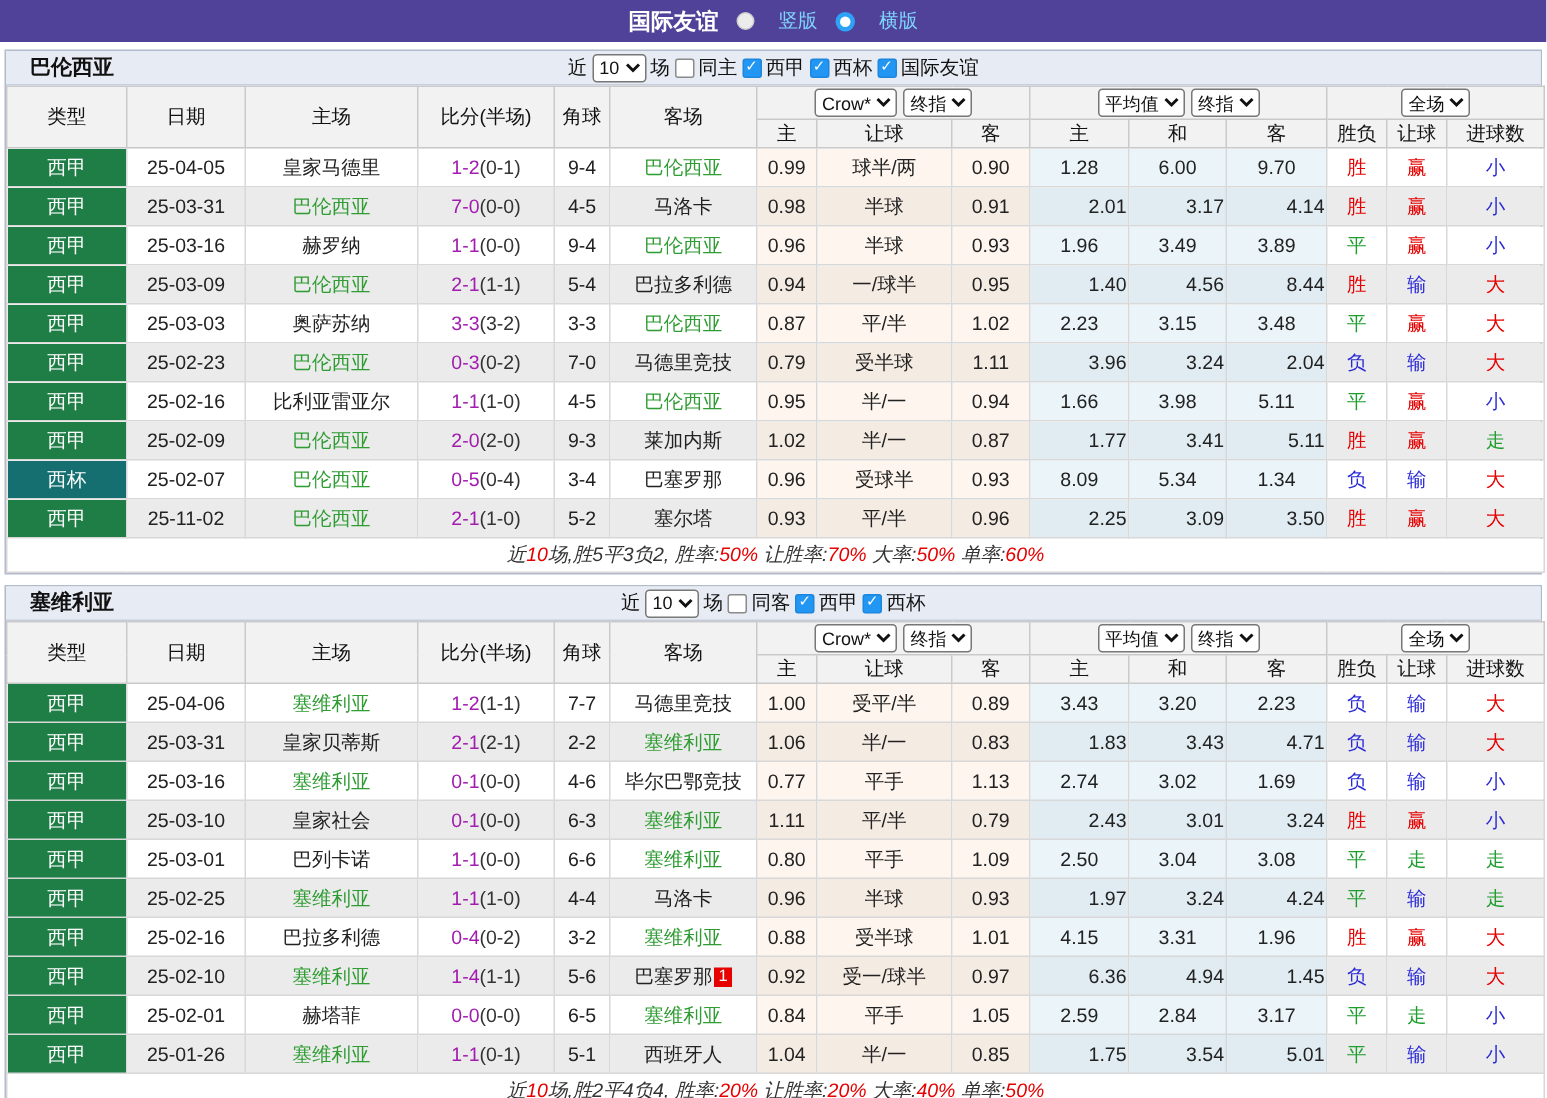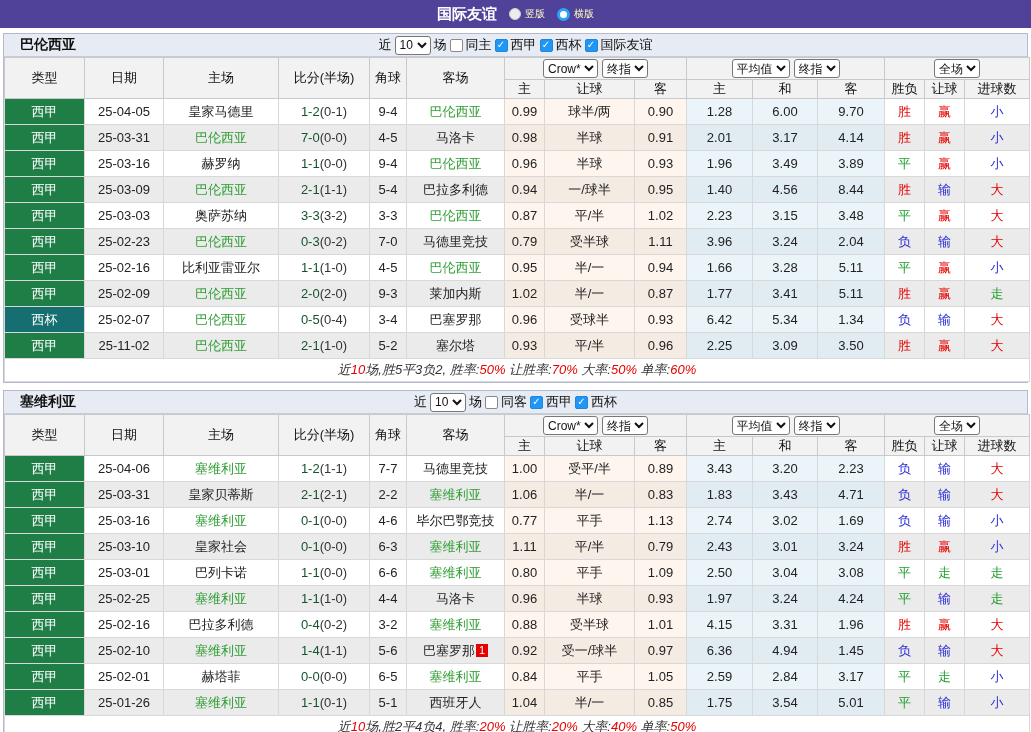--- a/index.html
+++ b/index.html
@@ -8,21 +8,21 @@
     width: 1031px;
     font-family: "Liberation Sans", "DejaVu Sans", sans-serif;
     color:#222;
   }
   
   .topbar{
     height:28px; background:#514299;
     display:flex; align-items:center; justify-content:center; gap:12px;
   }
   .topbar .title{ color:#fff; font-weight:bold; font-size:15px; }
-  .radio-opt{ display:inline-flex; align-items:center; gap:4px; color:#fef9c3; font-size:10px; cursor:default;}
+  .radio-opt{ display:inline-flex; align-items:center; gap:16px; color:#7dd3fc; font-size:13px; cursor:default;}
   .radio-disc{ width:12px; height:12px; border-radius:50%; background:#ececec; border:1px solid #cfcfcf; }
   .radio-ring{ width:13px; height:13px; border-radius:50%; background:#fff; border:3px solid #2ea2f8; }
   
   section.block{ margin:5px 3px 0 3px; border:1px solid #b2bacb; }
   section.block + section.block{ margin-top:7px; }
   .team-row{
     height:23px; background:#e7ebf3; position:relative;
     display:flex; align-items:center; border-bottom:1px solid #c7cedb;
   }
   .team-row .tname{ position:absolute; left:16px; font-weight:bold; font-size:14px; color:#111; }
@@ -47,26 +47,26 @@
   thead tr.subrow th{ height:18px; }
   td{
     border:1px solid #d8d8d8; text-align:center; font-size:13px;
     height:26px; padding:0 1px; color:#222; background:#fff;
     overflow:hidden; white-space:nowrap;
   }
   tr.even td{ background:#ebebeb; }
   td.type-liga{ background:#1e7e45 !important; color:#fff; }
   td.type-cup{ background:#156f70 !important; color:#fff; }
   .focus-team{ color:#2f9d33; }
-  .ft{ color:#14532d; }
+  .ft{ color:#a21caf; }
   .ht{ color:#333; }
   td.c-cream{ background:#fdf5ee; }
   tr.even td.c-cream{ background:#f4ebe3; }
   td.c-blue{ background:#eaf4f9; }
-  tr.even td.c-blue{ background:#e1ecf2; }
+  tr.even td.c-blue{ background:#e1ecf2;text-align:right; }
   .t-r{ color:#e60000; } .t-g{ color:#1f9e2f; } .t-b{ color:#2b2bd5; }
   .badge{
     display:inline-block; background:#e60000; color:#fff; font-size:11px;
     line-height:13px; padding:0 3px; margin-left:1px; vertical-align:1px;
   }
   tfoot td{ height:23px; background:#fff; font-size:13px; color:#333;font-style:italic; }
   tfoot .red{ color:#e60000; }
 </style>
 </head>
 <body>
@@ -249,21 +249,21 @@
           <td class="type-liga">西甲</td>
           <td>25-02-16</td>
           <td><span>比利亚雷亚尔</span></td>
           <td><span class="ft">1-1</span><span class="ht">(1-0)</span></td>
           <td>4-5</td>
           <td><span class="focus-team">巴伦西亚</span></td>
           <td class="c-cream">0.95</td>
           <td class="c-cream">半/一</td>
           <td class="c-cream">0.94</td>
           <td class="c-blue">1.66</td>
-          <td class="c-blue">3.28</td>
+          <td class="c-blue">3.98</td>
           <td class="c-blue">5.11</td>
           <td><span class="t-g">平</span></td>
           <td><span class="t-r">赢</span></td>
           <td><span class="t-b">小</span></td>
         </tr>
         <tr class="even">
           <td class="type-liga">西甲</td>
           <td>25-02-09</td>
           <td><span class="focus-team">巴伦西亚</span></td>
           <td><span class="ft">2-0</span><span class="ht">(2-0)</span></td>
@@ -282,21 +282,21 @@
         <tr class="odd">
           <td class="type-cup">西杯</td>
           <td>25-02-07</td>
           <td><span class="focus-team">巴伦西亚</span></td>
           <td><span class="ft">0-5</span><span class="ht">(0-4)</span></td>
           <td>3-4</td>
           <td><span>巴塞罗那</span></td>
           <td class="c-cream">0.96</td>
           <td class="c-cream">受球半</td>
           <td class="c-cream">0.93</td>
-          <td class="c-blue">6.42</td>
+          <td class="c-blue">8.09</td>
           <td class="c-blue">5.34</td>
           <td class="c-blue">1.34</td>
           <td><span class="t-b">负</span></td>
           <td><span class="t-b">输</span></td>
           <td><span class="t-r">大</span></td>
         </tr>
         <tr class="even">
           <td class="type-liga">西甲</td>
           <td>25-11-02</td>
           <td><span class="focus-team">巴伦西亚</span></td>

